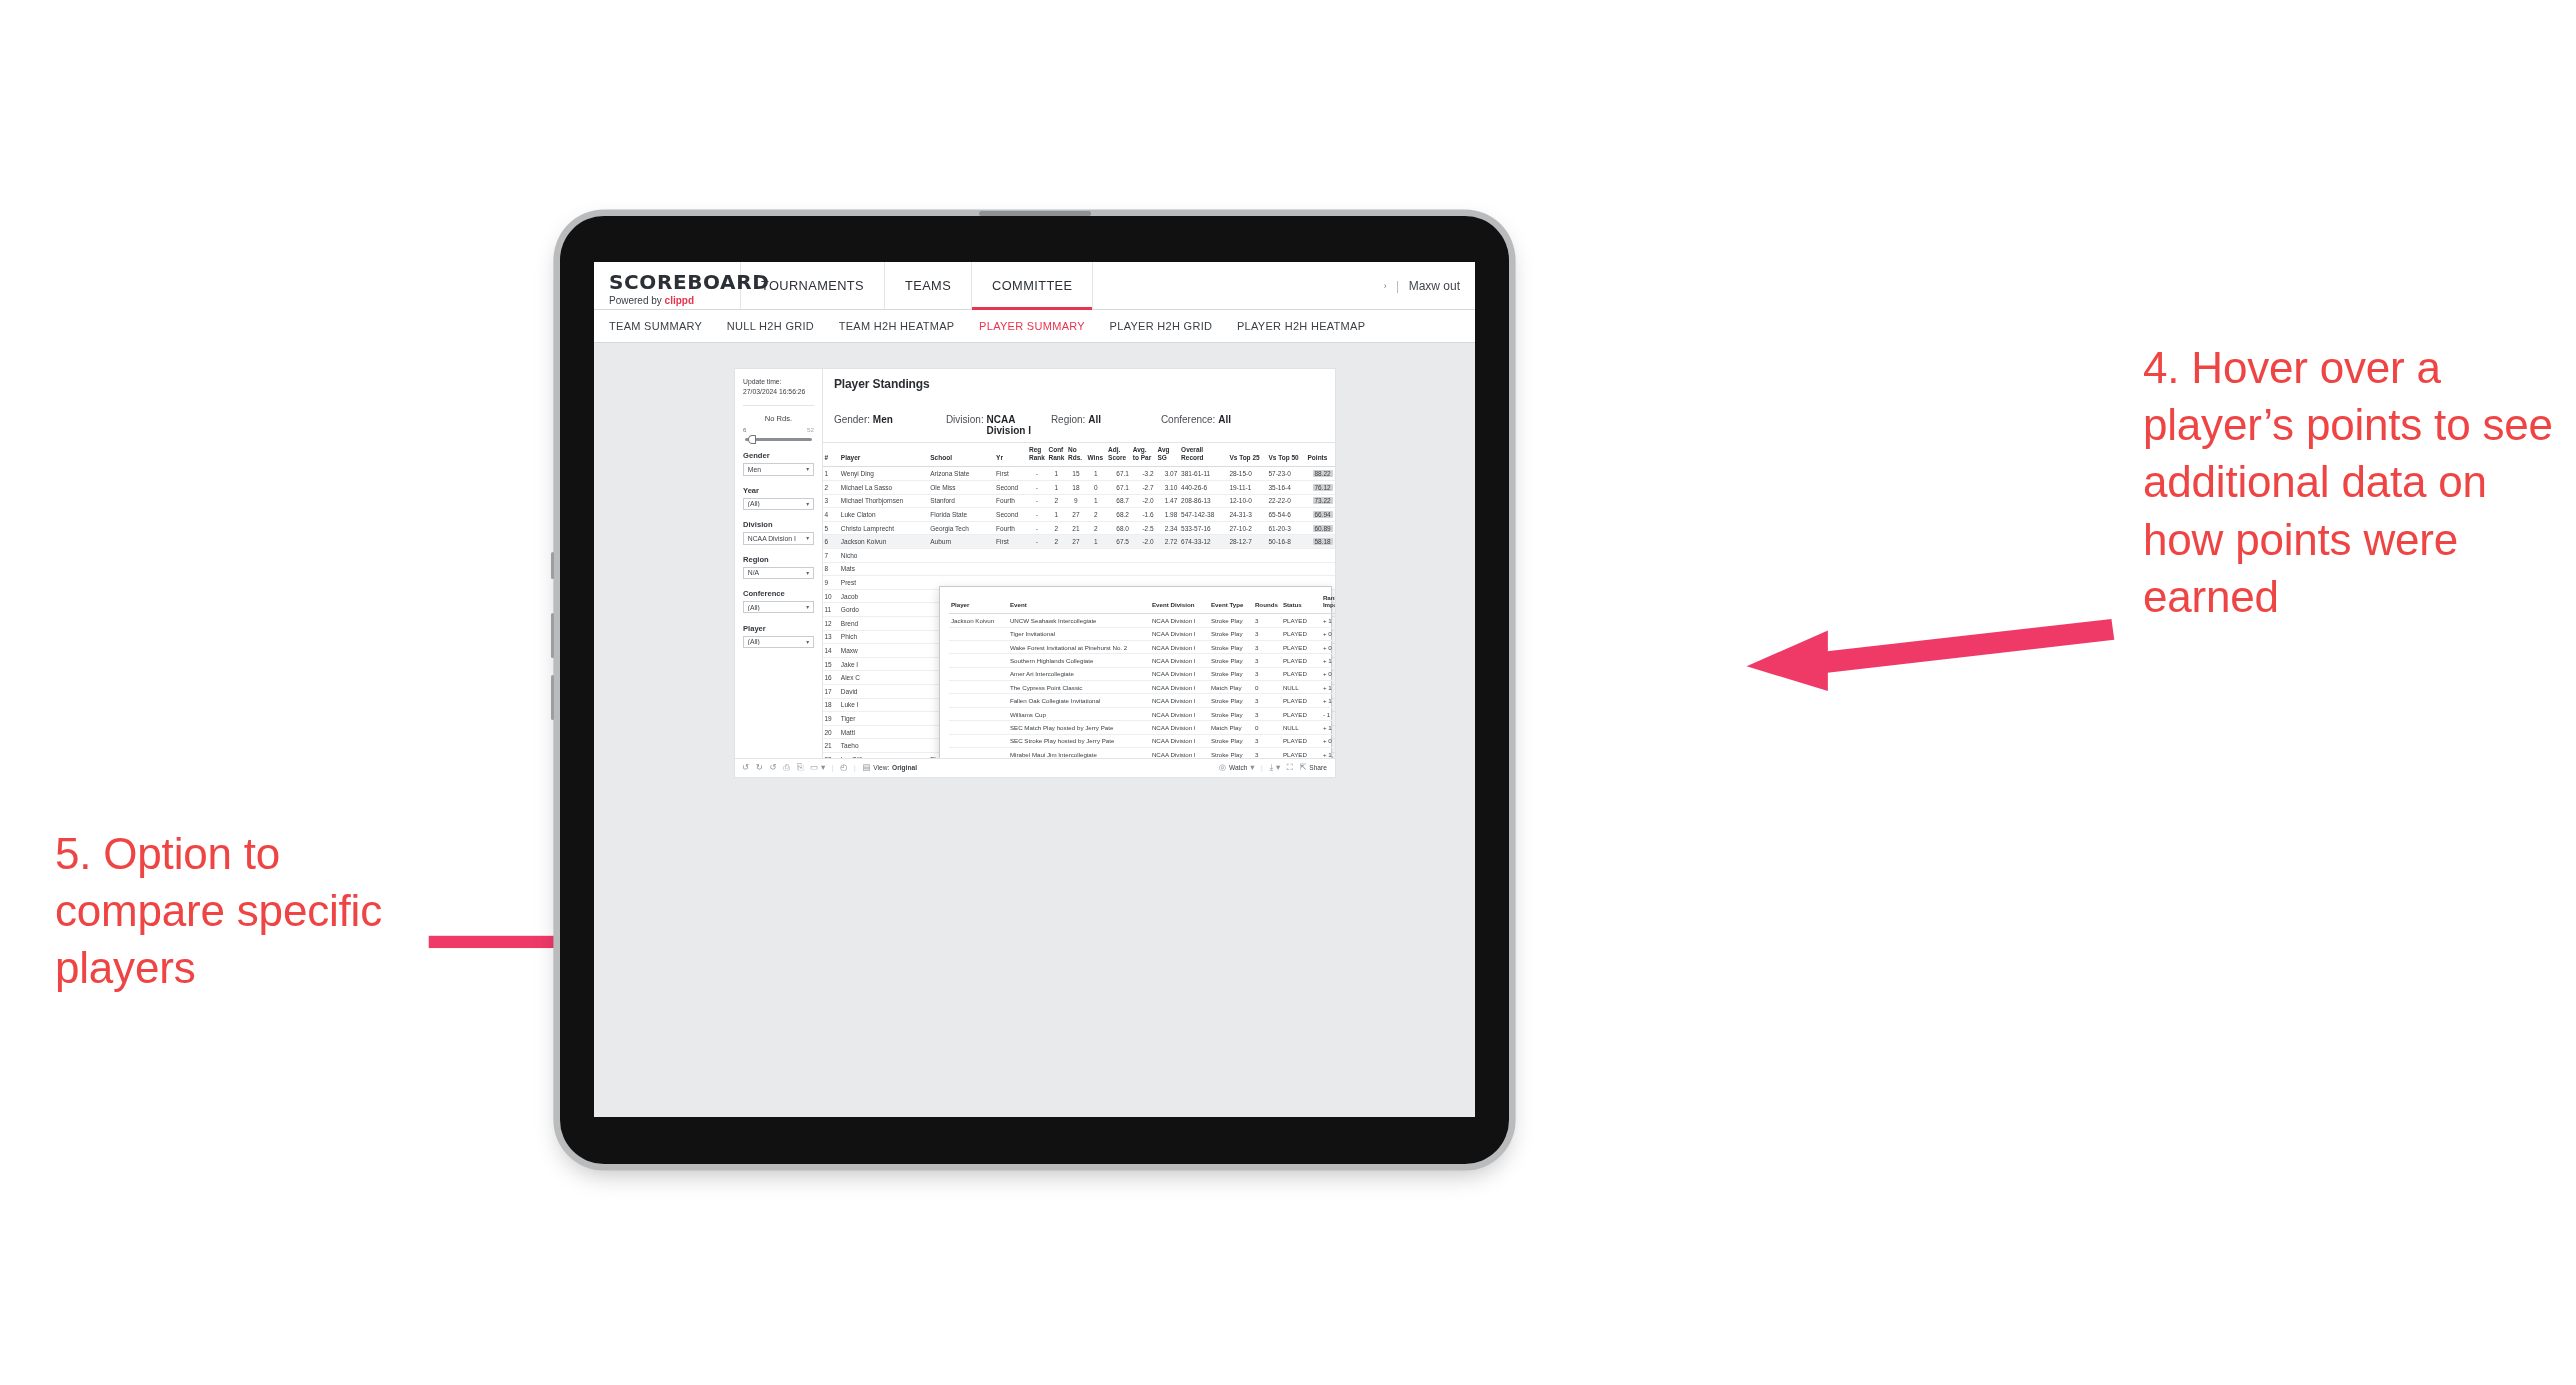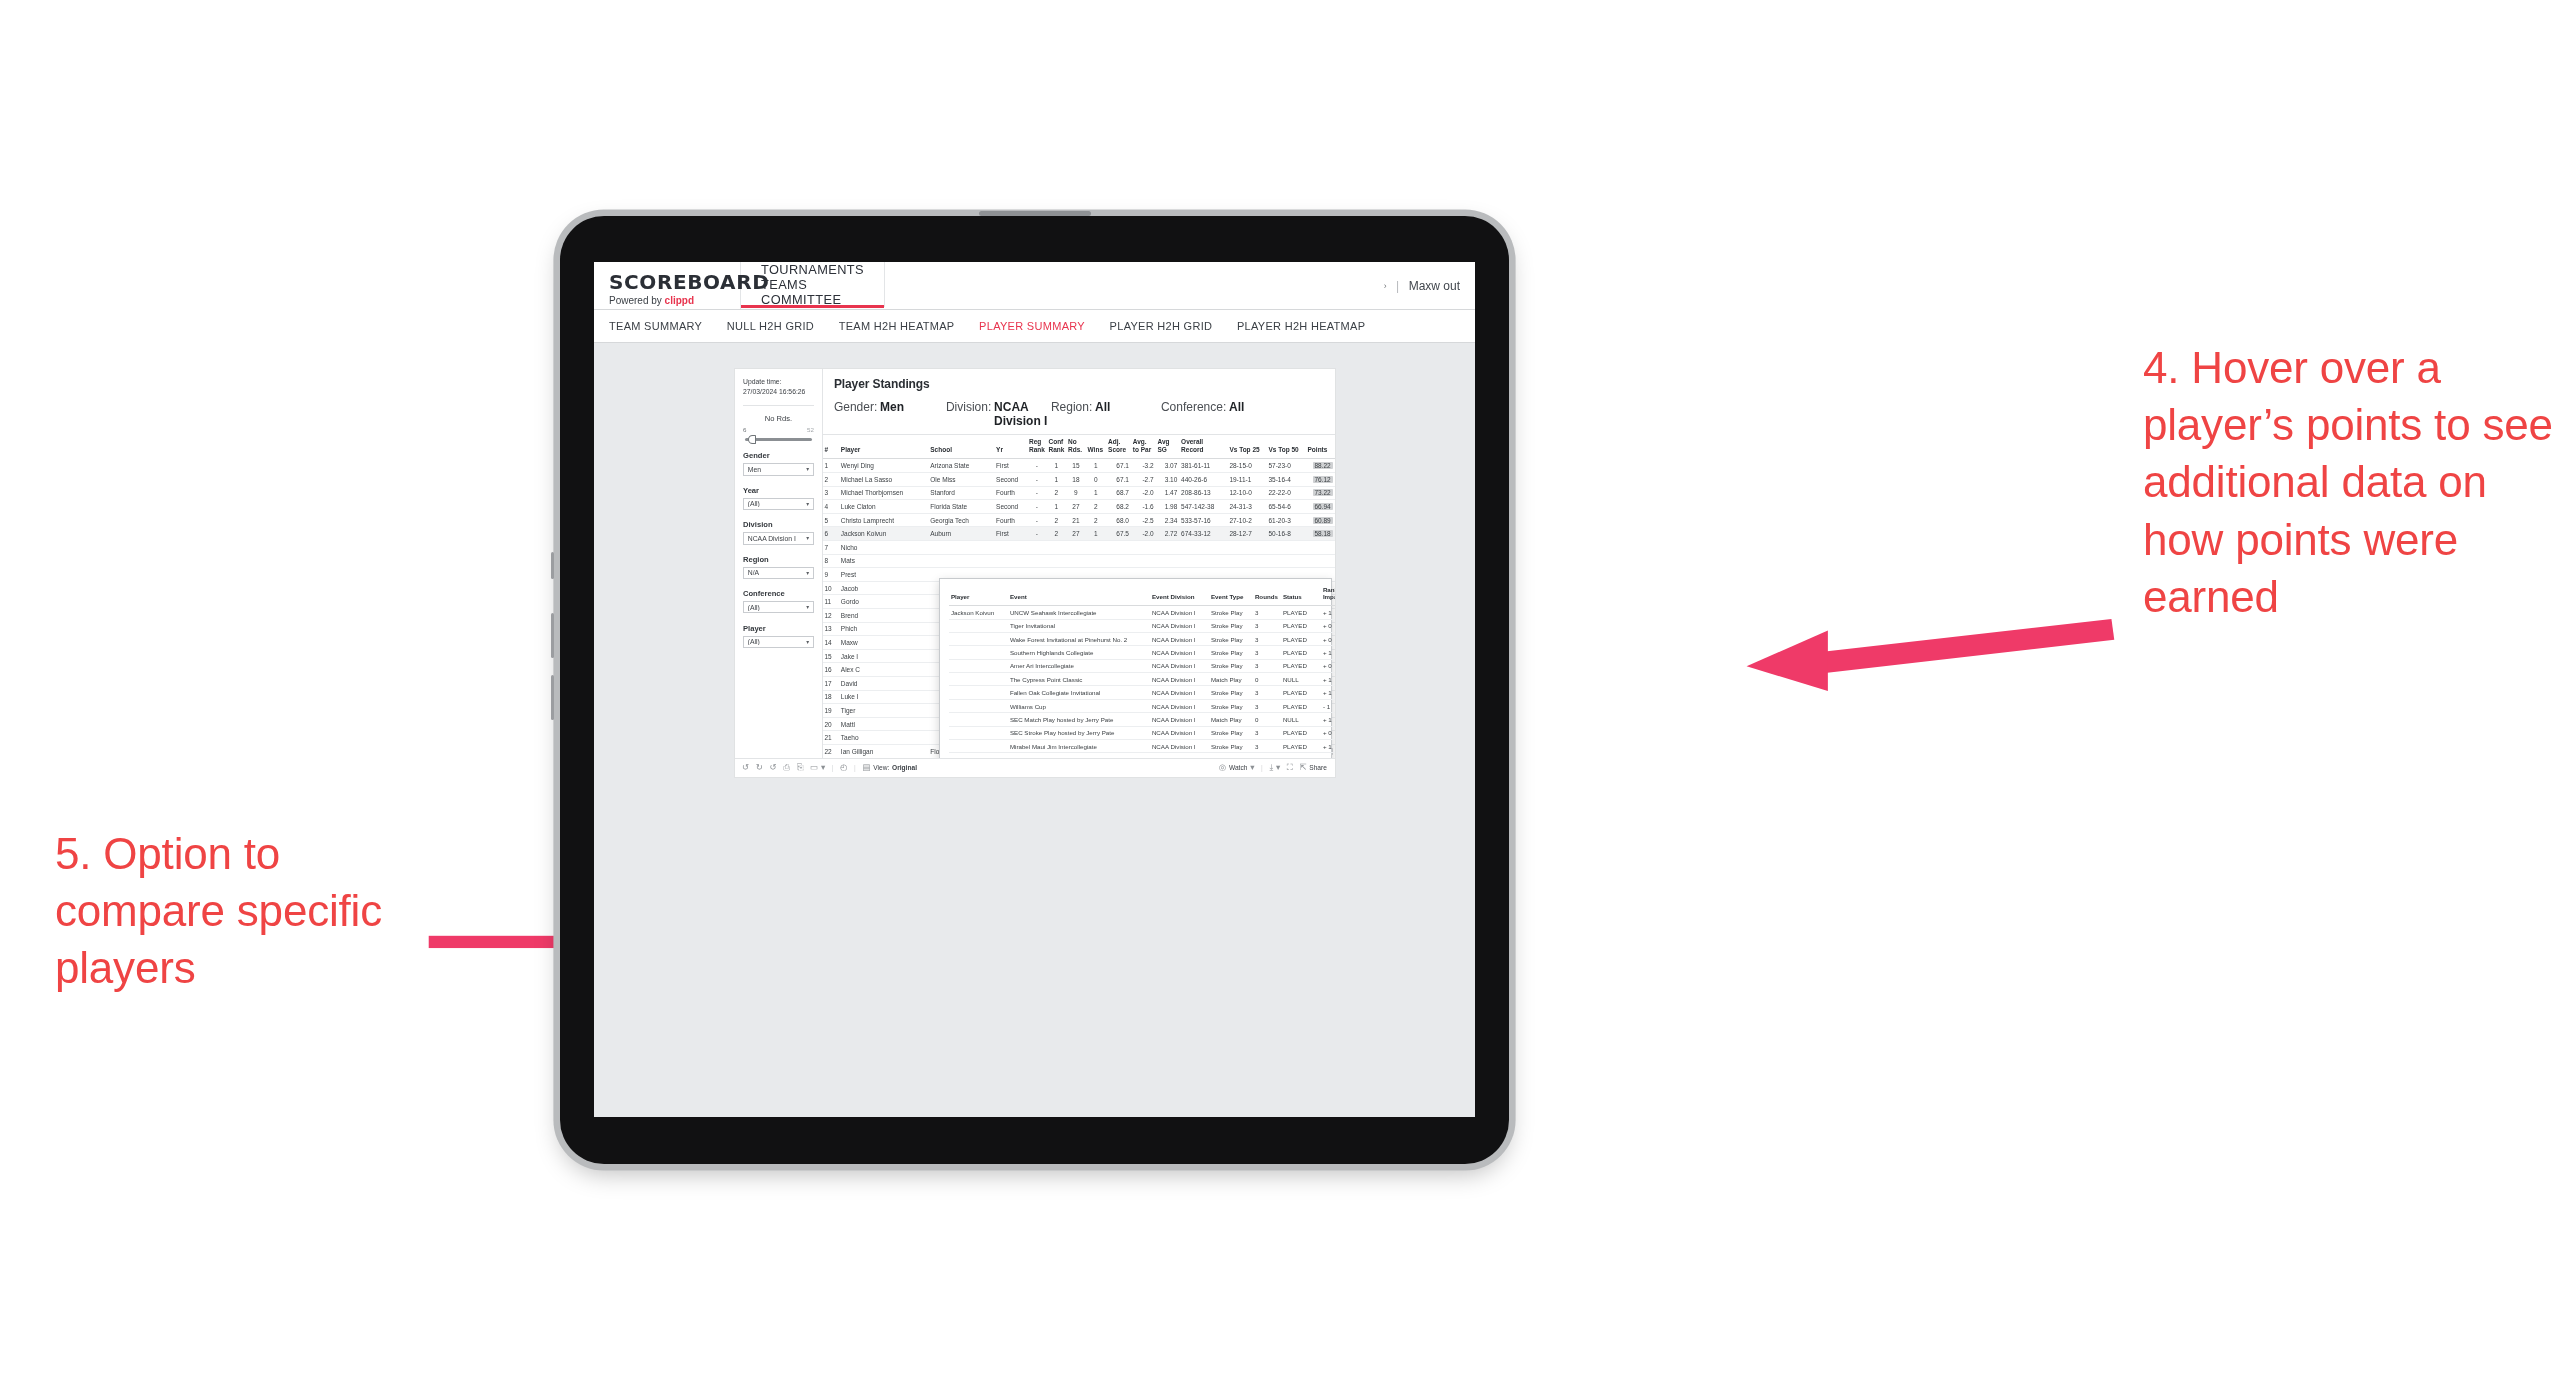--- a/index.html
+++ b/index.html
@@ -63,21 +63,21 @@
     display:flex; flex-direction:column; justify-content:center;
   }
   #logo-word {
     font-family: "DejaVu Sans", sans-serif;
     font-weight: 700; font-size: 20px; letter-spacing: 0.6px;
     color: #2b2f36; line-height: 1;
   }
   #logo-sub { font-size: 10px; color: #3a3f45; margin-top: 2.8px; }
   #logo-sub .brand { color:#e8344e; font-weight:700; }
 
-  .topnav { display:flex; align-items:stretch;flex-direction:column; }
+  .topnav { display:flex; align-items:stretch; }
   .topnav-item {
     display:flex; align-items:center; padding: 0 20px;
     font-size: 12.8px; letter-spacing: 0.4px; color:#2c3038;
     border-right: 0.9px solid #e3e5e7;
     position: relative; cursor:pointer;
   }
   .topnav-item.active::after{
     content:""; position:absolute; left:0; right:0; bottom:-0.9px; height:2.8px; background:#e8344e;
   }
   #header-right {
@@ -137,21 +137,21 @@
     font-size: 6.8px; color:#3d4146; cursor:pointer;
   }
   .filter-select .val { flex:1; overflow:hidden; white-space:nowrap; }
   .filter-select .tri { color:#5d6166; font-size:5.7px; }
 
   
   #main { flex:1; min-width:0; display:flex; flex-direction:column; }
   #main-head { padding: 8.5px 9.5px 5.7px 11.4px; }
   #viz-title { font-size: 12px; font-weight: 700; color:#2a2e33; letter-spacing:-0.1px; }
   #filter-summary {
-    display:flex; margin-top: 9px; font-size: 12px; color:#4a4e53;
+    display:flex; margin-top: 23px; font-size: 10px; color:#4a4e53;
   }
   #filter-summary .fs { display:flex; gap:2.8px; }
   #filter-summary .fs b { color:#1f2226; font-weight:700; }
   #fs1{ width: 112px; } #fs2{ width: 105px; } #fs3{ width: 110px; }
 
   
   #table-wrap { flex:1; min-height:0; position:relative; overflow:hidden; border-top:0.9px solid #e2e4e6; }
   table.standings { width:100%; border-collapse: collapse; font-size: 6.5px; color:#3c4044; table-layout: fixed; }
   table.standings thead th {
     font-size: 6.5px; font-weight:700; color:#2a2e33; text-align:left;

